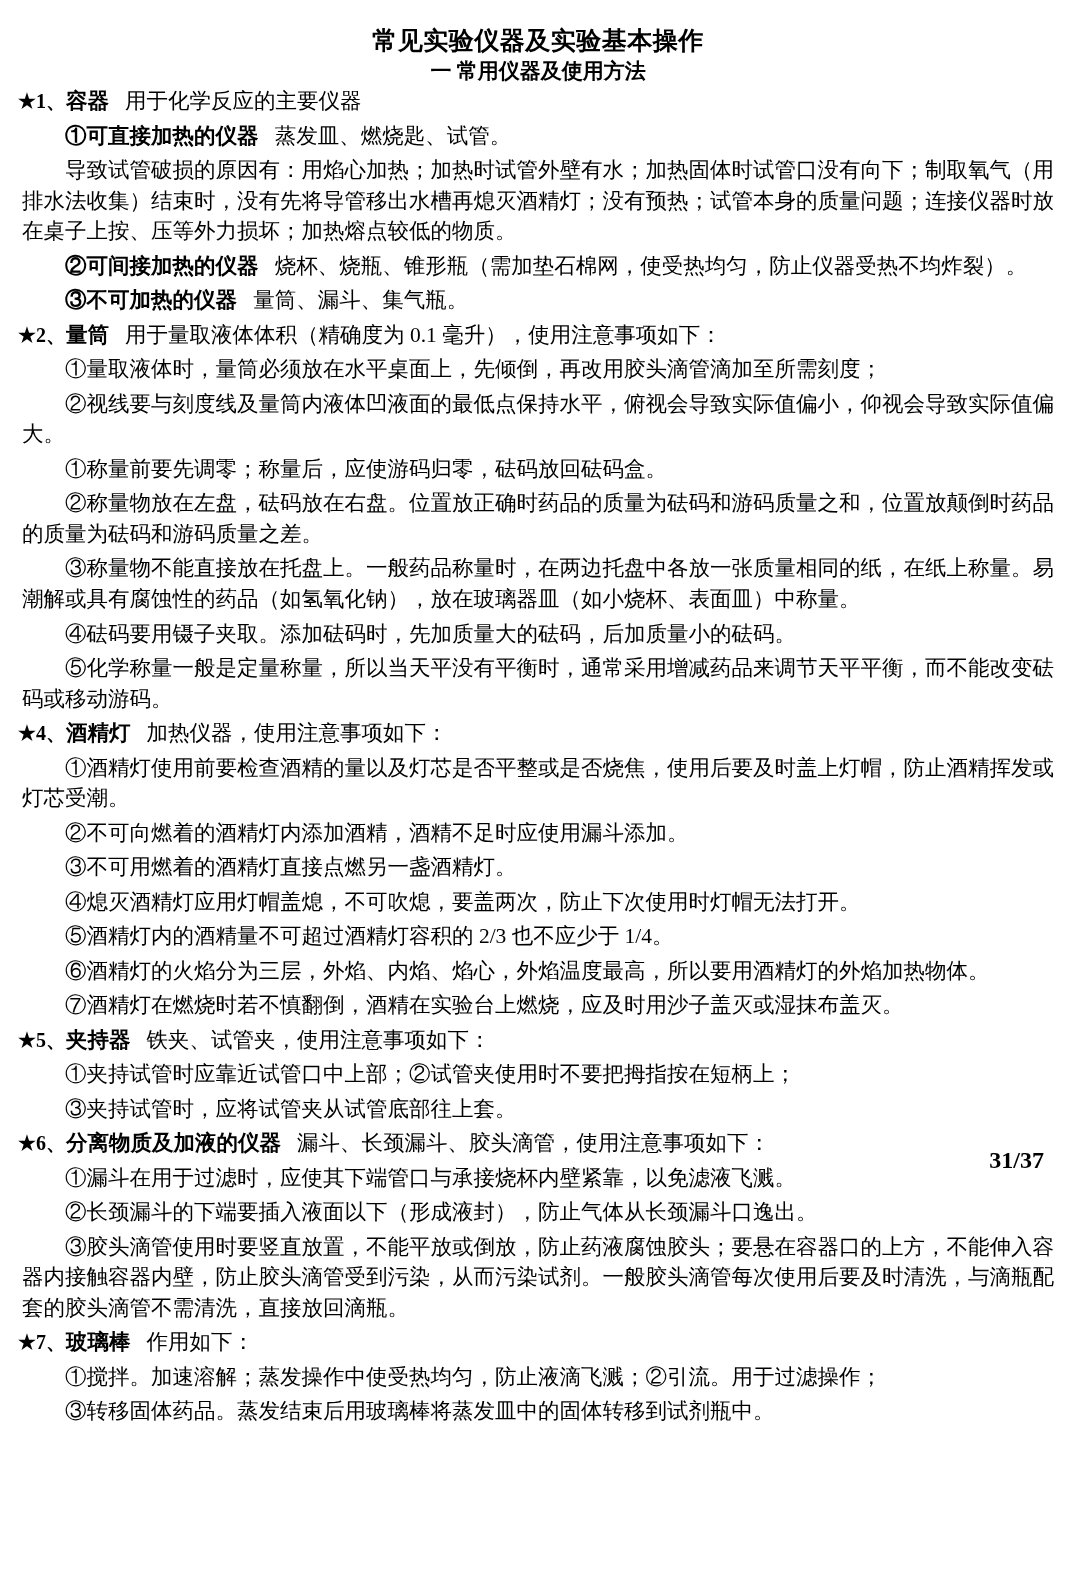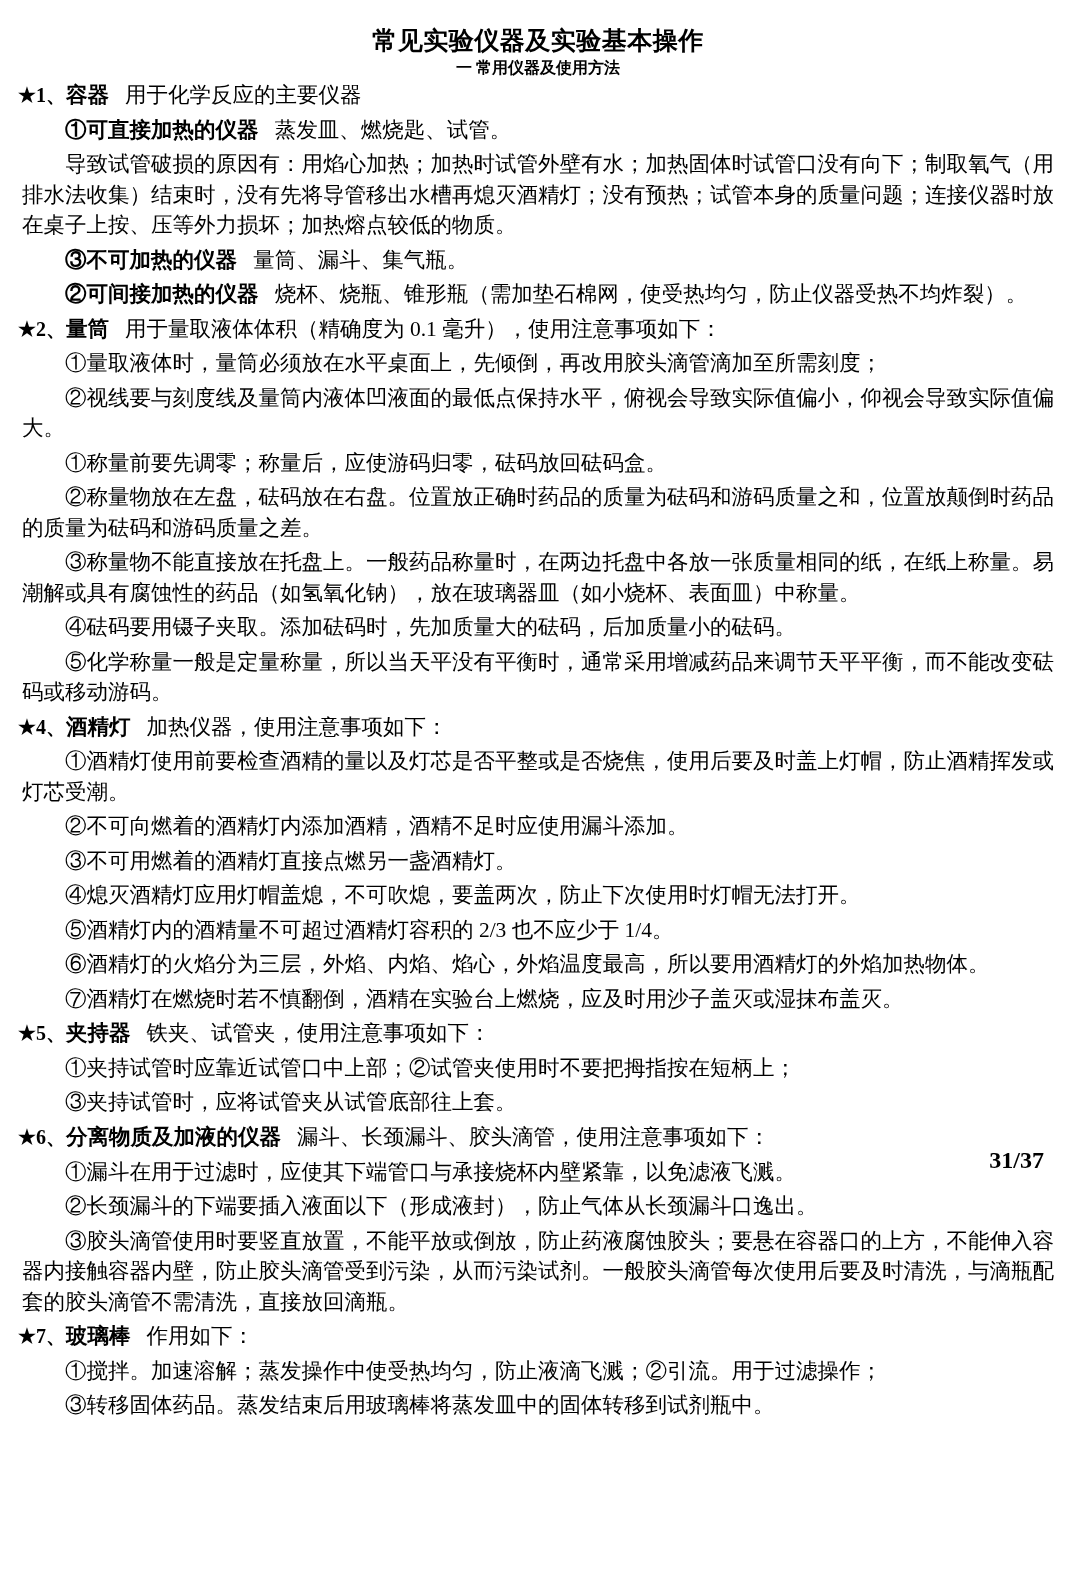--- a/index.html
+++ b/index.html
@@ -27,21 +27,21 @@
     text-align: center;
     font-weight: bold;
     font-size: 25px;
     letter-spacing: 0.5px;
     line-height: 1.2;
     margin: 8px 0 2px 0;
   }
   .doc-subtitle {
     text-align: center;
     font-weight: bold;
-    font-size: 16px;
+    font-size: 21px;
     line-height: 1.25;
     margin: 0 0 2px 0;
   }
   .body-text {
     font-size: 21.5px;
     line-height: 1.42;
     text-align: justify;
     text-justify: inter-ideograph;
   }
   p {
@@ -76,22 +76,22 @@
 <div class="page">
 
   <div class="doc-title">常见实验仪器及实验基本操作</div>
   <div class="doc-subtitle">一  常用仪器及使用方法</div>
 
   <div class="body-text">
 
     <p class="heading-line"><span class="bold star">★1、</span><span class="bold">容器</span>&nbsp;&nbsp;&nbsp;<span>用于化学反应的主要仪器</span></p>
     <p class="para-indent"><span class="bold">①可直接加热的仪器</span>&nbsp;&nbsp;&nbsp;<span>蒸发皿、燃烧匙、试管。</span></p>
     <p class="para-indent"><span>导致试管破损的原因有：用焰心加热；加热时试管外壁有水；加热固体时试管口没有向下；制取氧气（用排水法收集）结束时，没有先将导管移出水槽再熄灭酒精灯；没有预热；试管本身的质量问题；连接仪器时放在桌子上按、压等外力损坏；加热熔点较低的物质。</span></p>
+    <p class="para-indent"><span class="bold">②可间接加热的仪器</span>&nbsp;&nbsp;&nbsp;<span>烧杯、烧瓶、锥形瓶（需加垫石棉网，使受热均匀，防止仪器受热不均炸裂）。</span></p>
     <p class="para-indent"><span class="bold">③不可加热的仪器</span>&nbsp;&nbsp;&nbsp;<span>量筒、漏斗、集气瓶。</span></p>
-    <p class="para-indent"><span class="bold">②可间接加热的仪器</span>&nbsp;&nbsp;&nbsp;<span>烧杯、烧瓶、锥形瓶（需加垫石棉网，使受热均匀，防止仪器受热不均炸裂）。</span></p>
 
     <p class="heading-line"><span class="bold star">★2、</span><span class="bold">量筒</span>&nbsp;&nbsp;&nbsp;<span>用于量取液体体积（精确度为 0.1 毫升），使用注意事项如下：</span></p>
     <p class="para-indent"><span>①量取液体时，量筒必须放在水平桌面上，先倾倒，再改用胶头滴管滴加至所需刻度；</span></p>
     <p class="para-indent"><span>②视线要与刻度线及量筒内液体凹液面的最低点保持水平，俯视会导致实际值偏小，仰视会导致实际值偏大。</span></p>
 
     <p class="para-indent"><span>①称量前要先调零；称量后，应使游码归零，砝码放回砝码盒。</span></p>
     <p class="para-indent"><span>②称量物放在左盘，砝码放在右盘。位置放正确时药品的质量为砝码和游码质量之和，位置放颠倒时药品的质量为砝码和游码质量之差。</span></p>
     <p class="para-indent"><span>③称量物不能直接放在托盘上。一般药品称量时，在两边托盘中各放一张质量相同的纸，在纸上称量。易潮解或具有腐蚀性的药品（如氢氧化钠），放在玻璃器皿（如小烧杯、表面皿）中称量。</span></p>
     <p class="para-indent"><span>④砝码要用镊子夹取。添加砝码时，先加质量大的砝码，后加质量小的砝码。</span></p>
     <p class="para-indent"><span>⑤化学称量一般是定量称量，所以当天平没有平衡时，通常采用增减药品来调节天平平衡，而不能改变砝码或移动游码。</span></p>

